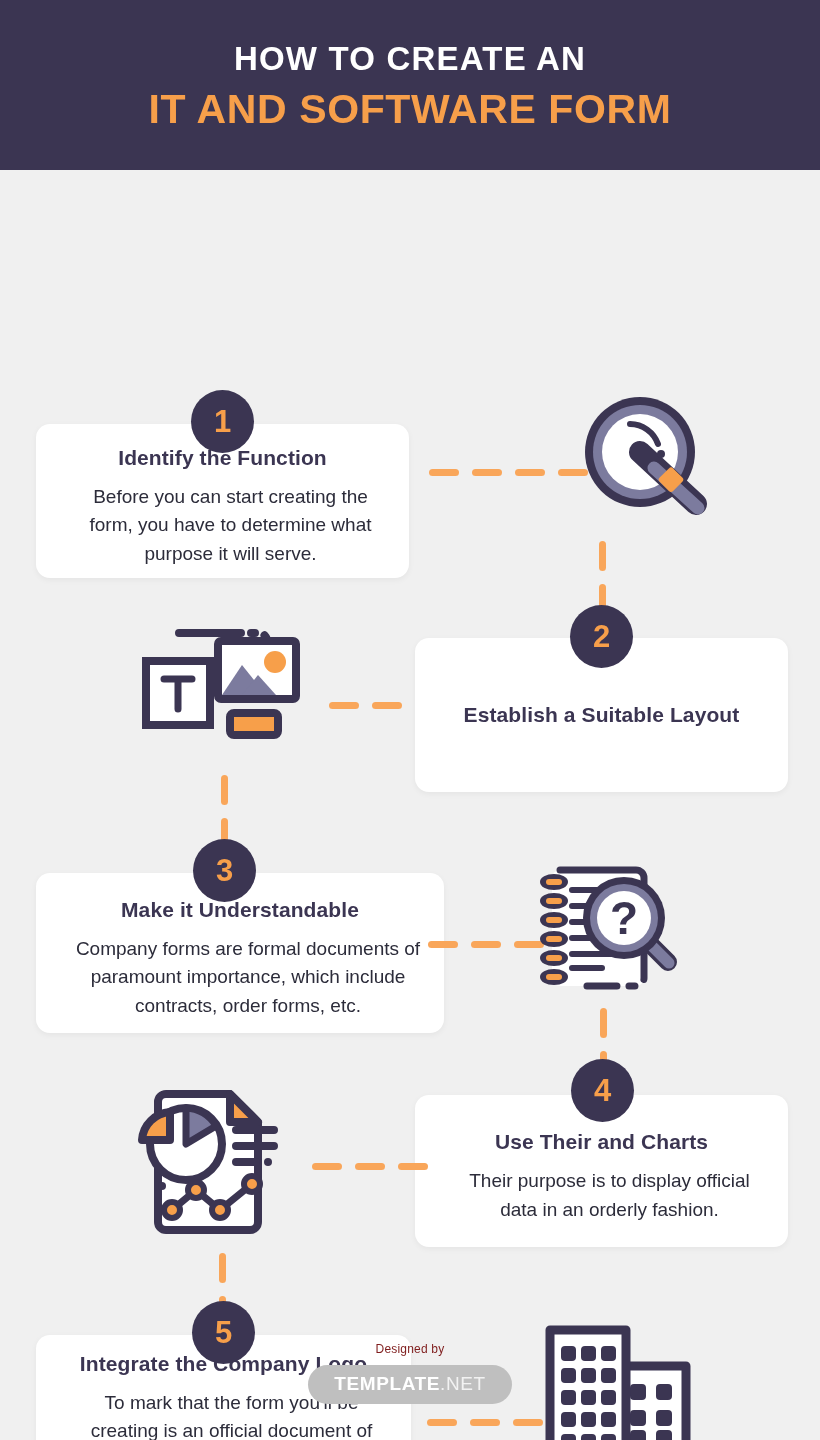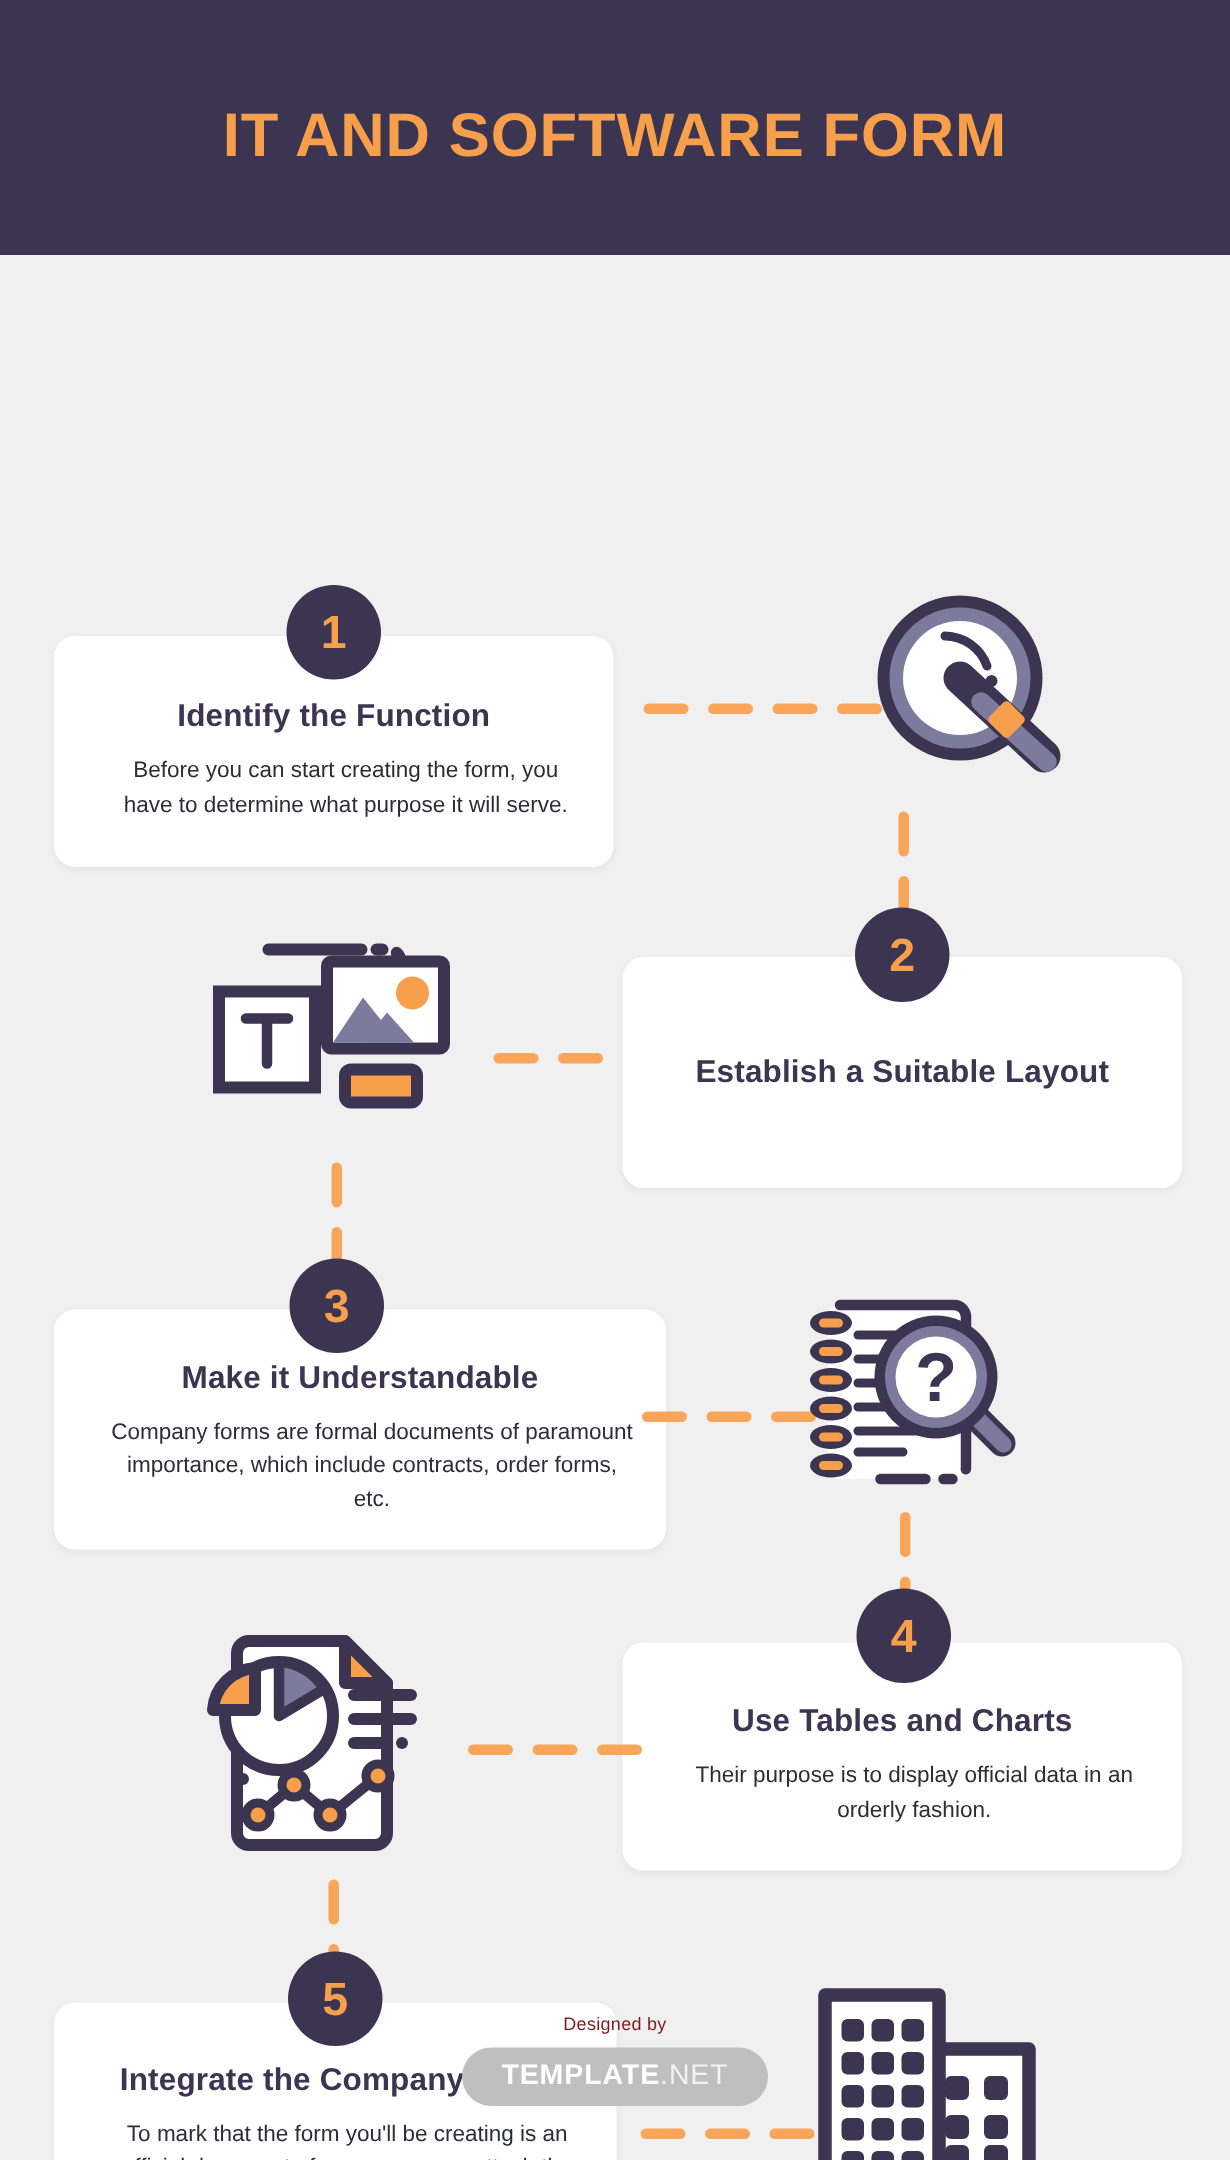--- a/index.html
+++ b/index.html
@@ -61,21 +61,21 @@
     color: #3b3552;
     font-size: 21px;
     font-weight: bold;
     text-align: center;
     letter-spacing: 0.1px;
     margin-bottom: 13px;
     margin-top: 12px;
   }
   .card-desc {
     color: #2c2c3a;
-    font-size: 15px;
+    font-size: 19px;
     line-height: 1.5;
     text-align: center;
     max-width: 350px;
     margin-left: 16px;
   }
 
   
   .badge {
     position: absolute;
     width: 63px;
@@ -127,20 +127,21 @@
     letter-spacing: 0.6px;
     color: #ffffff;
   }
   .footer-pill .b { font-weight: bold; }
   .footer-pill .l { font-weight: normal; color: #f2f2f2; }
 </style>
 </head>
 <body>
 
 <div class="header">
+  <div class="header-line1">How to Create an</div>
   <div class="header-line2">IT and Software Form</div>
 </div>
 
 <div class="stage">
 
   <div class="card" style="left:36px; top:254px; width:373px; height:154px;">
     <div class="card-title">Identify the Function</div>
     <div class="card-desc" style="max-width:332px;">Before you can start creating the form, you have to determine what purpose it will serve.</div>
   </div>
   <div class="badge" style="left:191px; top:220px;">1</div>
@@ -244,21 +245,21 @@
       <text x="86" y="76" font-family="Liberation Sans, sans-serif" font-size="46" font-weight="bold" fill="#3b3552" text-anchor="middle">?</text>
     </svg>
   </div>
 
   <div class="dash-v" style="left:600px; top:838px;">
     <i></i>
     <i></i>
   </div>
 
   <div class="card" style="left:415px; top:925px; width:373px; height:152px;">
-    <div class="card-title">Use Tables and Charts</div>
+    <div class="card-title">Use Their and Charts</div>
     <div class="card-desc" style="max-width:322px;">Their purpose is to display official data in an orderly fashion.</div>
   </div>
   <div class="badge" style="left:571px; top:889px;">4</div>
 
   <div class="icon-box" style="left:128px; top:912px; width:175px; height:160px;">
     <svg width="175" height="160" viewBox="0 0 175 160">
 
       <path d="M38 12 h64 l28 28 v100 a8 8 0 0 1 -8 8 h-84 a8 8 0 0 1 -8 -8 v-120 a8 8 0 0 1 8 -8 z" fill="#ffffff" stroke="#3b3552" stroke-width="8" stroke-linejoin="round"></path>
 
       <path d="M102 12 l28 28 h-28 z" fill="#f79f4a" stroke="#3b3552" stroke-width="8" stroke-linejoin="round"></path>

